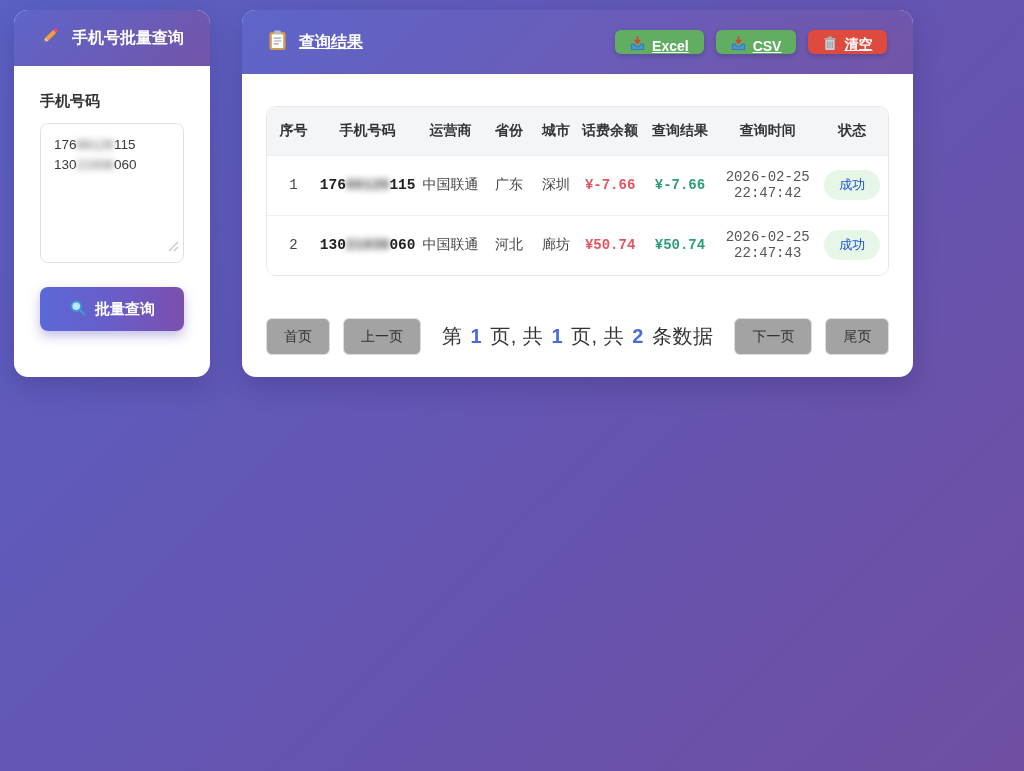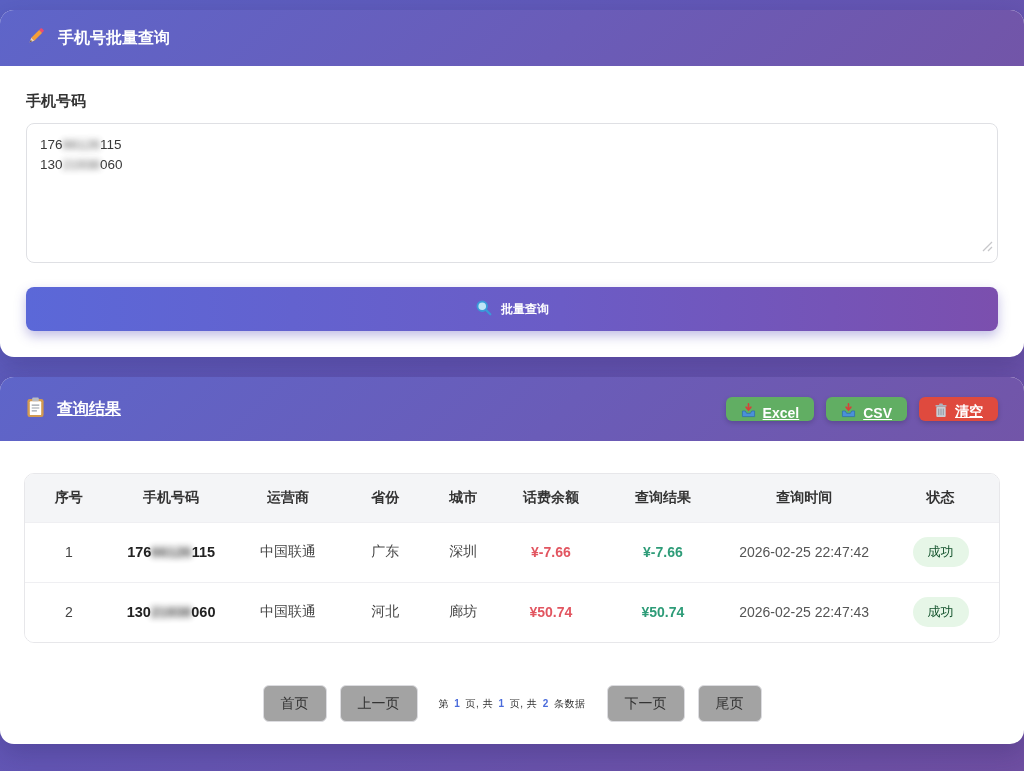--- a/index.html
+++ b/index.html
@@ -2,21 +2,21 @@
 <html><head>
 <meta charset="utf-8">
 <style>
   * { margin:0; padding:0; box-sizing:border-box; }
   html,body { width:1024px; height:771px; }
   body {
     font-family:"Liberation Sans","DejaVu Sans",sans-serif;
     background:linear-gradient(135deg,#5a61c3 0%,#6356b4 45%,#6f4fa2 100%);
     overflow:hidden;
   }
-  .page { padding:10px 0 6px; display:flex; flex-direction:column; gap:20px; }
+  .page { padding:10px 14px 6px; display:flex; gap:32px; }
   .card {
     background:#ffffff; border-radius:14px; overflow:hidden;
     box-shadow:0 10px 26px rgba(30,25,80,.22);
   }
   .card-header {
     background:linear-gradient(135deg,#5e65c9 0%,#6a5cb8 55%,#7255a8 100%);
     color:#fff; display:flex; align-items:center; gap:12px;
     padding:0 26px; height:56px; font-size:16px; font-weight:bold;
   }
   .card-header.tall { height:64px; justify-content:space-between;text-decoration:underline; }
@@ -31,65 +31,65 @@
     border:1px solid #dfe0e4; border-radius:8px;
     padding:11px 13px; font-size:13.5px; color:#3a3a3a; line-height:1.45;
     background:#fff; cursor:text;
   }
   .phone-line { white-space:pre; }
   .blurred { filter:blur(3px); opacity:.85; }
   .resize-grip { position:absolute; right:4px; bottom:4px; opacity:.55; }
 
   .submit-btn {
     margin-top:24px; width:100%; height:44px; border:none; cursor:pointer;
-    border-radius:8px; color:#fff; font-size:12px; font-weight:bold;
+    border-radius:8px; color:#fff; font-size:15px; font-weight:bold;
     font-family:inherit;
     background:linear-gradient(90deg,#5b68d8 0%,#6b5cc6 55%,#7b4fae 100%);
     display:flex; align-items:center; justify-content:center; gap:9px;
     box-shadow:0 5px 12px rgba(80,70,180,.35);
   }
 
   .action-btn {
     border:none; cursor:pointer; border-radius:6px; color:#fff;
     font-size:14px; font-weight:bold; font-family:inherit;
     padding:0 15px; height:24px;
     display:flex; align-items:flex-end; gap:7px;
     box-shadow:0 2px 5px rgba(0,0,0,.18);
   }
   .btn-green { background:#61ae63; }
   .btn-red { background:#df4a3e; }
 
   .results-body { padding:32px 24px 22px; }
   .table-wrap { border:1px solid #e7e7ea; border-radius:10px; overflow:hidden; }
-  table { width:100%; border-collapse:collapse; }
+  table { width:100%; border-collapse:collapse;font-family:Liberation Mono, monospace; }
   th {
     background:#f4f5f7; height:48px; font-size:14px; font-weight:bold;
     color:#333; text-align:center;
   }
   td {
     height:60px; text-align:center; font-size:14px; color:#444;
     border-top:1px solid #efeff2; background:#fff;
   }
   td.phone { font-weight:bold; color:#222; font-size:14.5px; }
   td.balance { color:#e25560; font-weight:bold; }
   td.current { color:#2e9c78; font-weight:bold; }
   td.time { color:#555; }
   .status-badge {
-    display:inline-block; background:#e6f6e7; color:#14532d;
+    display:inline-block; background:#e6f6e7; color:#1d4ed8;
     padding:6px 15px; border-radius:15px; font-size:13px;
   }
 
   .pagination {
     margin-top:42px; display:flex; align-items:center; justify-content:center; gap:13px;
   }
   .pg-btn {
     background:#a3a3a3; border:1px solid #dcdce0; border-radius:6px; cursor:pointer;
     padding:0 17px; height:37px; font-size:14px; color:#333; font-family:inherit;
   }
-  .pg-info { font-size:10px; color:#333; margin:0 8px; letter-spacing:.5px; }
+  .pg-info { font-size:20px; color:#333; margin:0 8px; letter-spacing:.5px; }
   .pg-num { color:#4a6bdb; font-weight:bold; padding:0 2px; }
 </style>
 </head>
 <body>
 
 <div class="page">
 
   <div class="card">
     <div class="card-header">
       <span>

